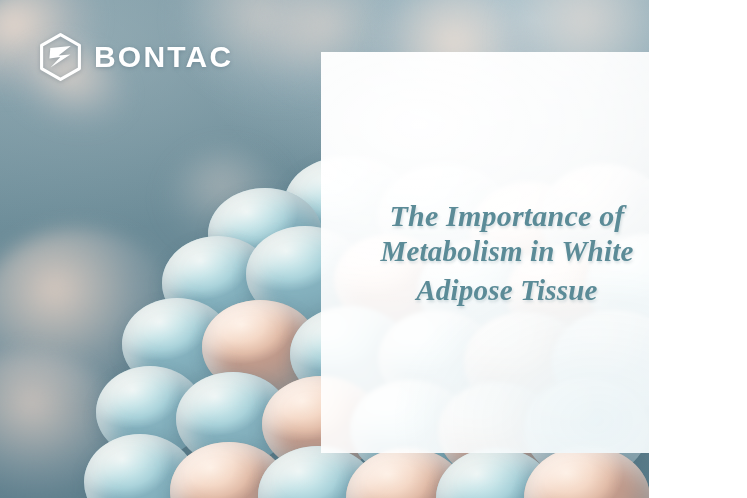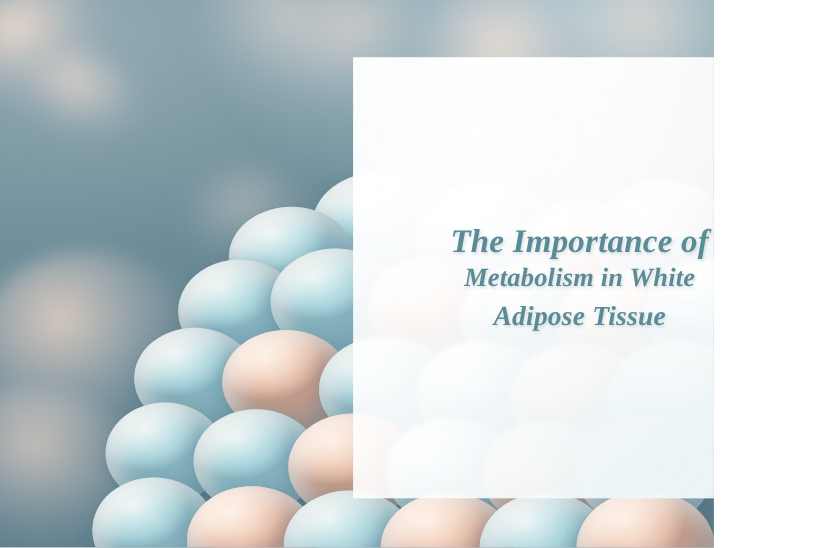--- a/index.html
+++ b/index.html
@@ -97,26 +97,25 @@
     align-items:center;
     justify-content:center;
     text-align:center;
     color:#5b8b97;
     font-family:"Liberation Serif", serif;
     font-style:italic;
     font-weight:bold;
     text-shadow:1px 2px 3px rgba(120,150,160,.30);
     line-height:1;
     user-select:none;
-    margin-left:20px;
   }
   .line-1{ font-size:30px; letter-spacing:.2px; margin-bottom:6px; }
   .line-big{ font-size:108px; letter-spacing:1px; margin:2px 0 8px; line-height:.98; }
-  .line-3{ font-size:24px; letter-spacing:.2px; margin-bottom:10px; }
-  .line-4{ font-size:25px; letter-spacing:.2px; }
+  .line-3{ font-size:29px; letter-spacing:.2px; margin-bottom:10px; }
+  .line-4{ font-size:29px; letter-spacing:.2px; }
 
   
   .logo{
     position:absolute;
     left:38px; top:33px;
     display:flex;
     align-items:center;
     gap:11px;
     filter:drop-shadow(0 1px 2px rgba(40,70,85,.28));
   }
@@ -187,14 +186,21 @@
   <div class="panel">
     <div class="panel-sheen"></div>
   </div>
 
   <div class="title-block">
     <div class="line-1">The Importance of</div>
     <div class="line-3">Metabolism in White</div>
     <div class="line-4">Adipose Tissue</div>
   </div>
 
+  <div class="logo">
+    <svg class="logo-mark" viewBox="0 0 45 48">
+      <path d="M22.5 1.6 L41.4 12.4 L41.4 35.6 L22.5 46.4 L3.6 35.6 L3.6 12.4 Z" fill="none" stroke="#ffffff" stroke-width="3.1" stroke-linejoin="round"></path>
+      <path d="M12.3 15.0 L32.8 13.1 L20.6 22.6 L32.4 21.4 L12.6 34.6 L22.3 24.0 L11.4 25.4 Z" fill="#ffffff"></path>
+    </svg>
+    <div class="logo-word">BONTAC</div>
+  </div>
 
 </div>
 
 </body></html>

